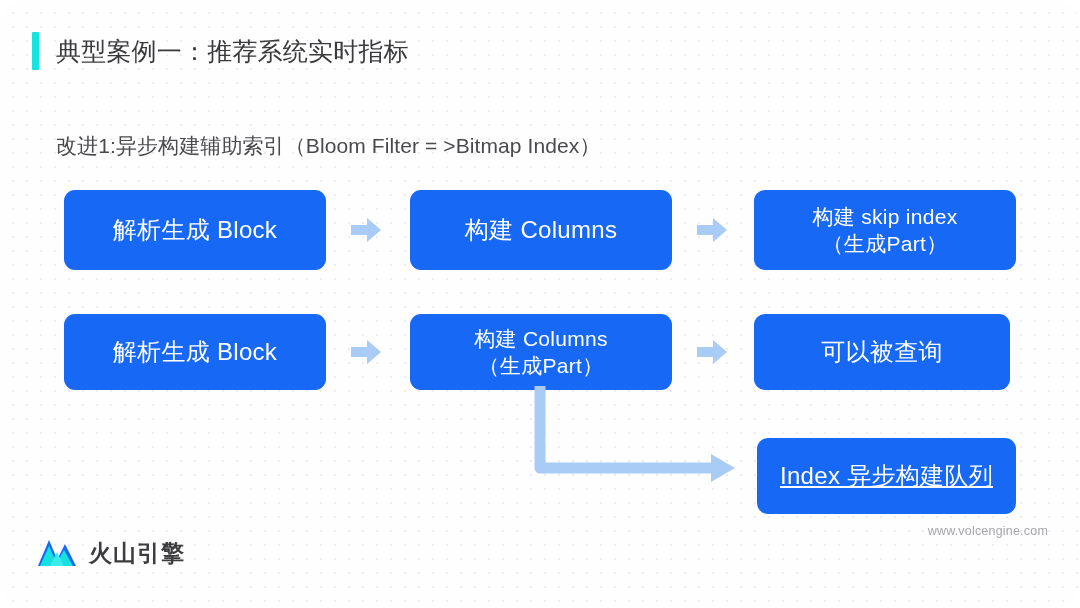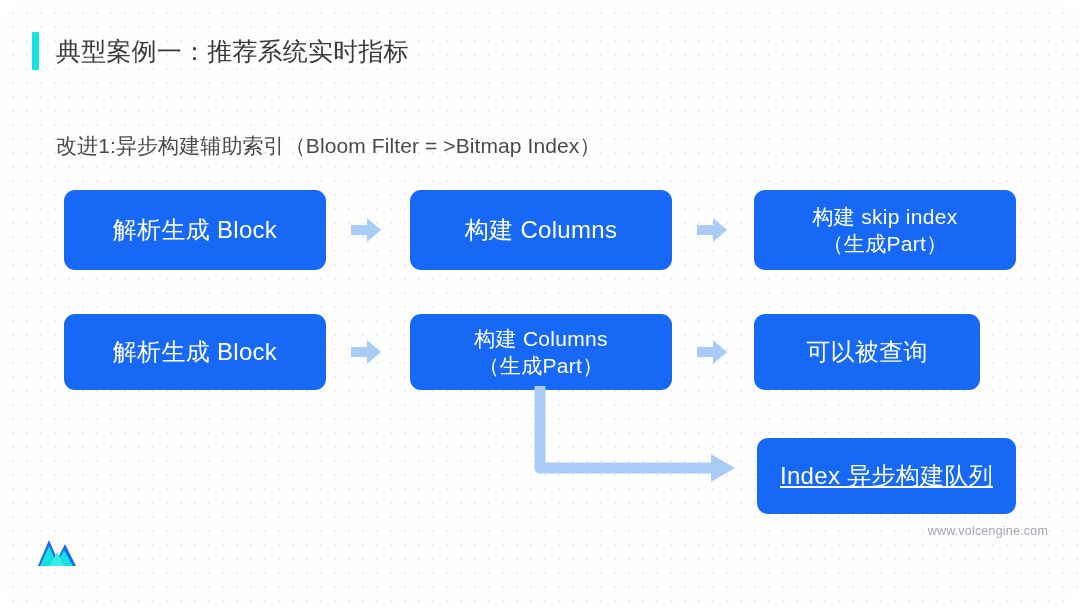--- a/index.html
+++ b/index.html
@@ -86,21 +86,21 @@
   }
 
   
   #box-parse-block-1 { left: 64px;  top: 190px; width: 262px; height: 80px; }
   #box-build-columns-1 { left: 410px; top: 190px; width: 262px; height: 80px; }
   #box-build-skip-index { left: 754px; top: 190px; width: 262px; height: 80px; }
 
   
   #box-parse-block-2 { left: 64px;  top: 314px; width: 262px; height: 76px; }
   #box-build-columns-2 { left: 410px; top: 314px; width: 262px; height: 76px; }
-  #box-queryable { left: 754px; top: 314px; width: 226px; height: 76px; }
+  #box-queryable { left: 754px; top: 314px; width: 256px; height: 76px; }
 
   
   #box-index-queue { left: 757px; top: 438px; width: 259px; height: 76px; text-decoration: underline; }
 
   
   .block-arrow {
     position: absolute;
     width: 30px;
     height: 26px;
   }
@@ -219,17 +219,18 @@
   <div id="footer-logo">
     <div id="footer-logo-mark">
       <svg viewBox="0 0 42 30" xmlns="http://www.w3.org/2000/svg">
         <path d="M13 2 L24 28 L2 28 Z" fill="#1668F5"></path>
         <path d="M29 6 L40 28 L18 28 Z" fill="#1668F5"></path>
         <path d="M13 8 L22 28 L4 28 Z" fill="#16E0E0"></path>
         <path d="M28 12 L37 28 L19 28 Z" fill="#16E0E0"></path>
         <path d="M21 14 L28 28 L14 28 Z" fill="#3AEDEA"></path>
       </svg>
     </div>
+    <div id="footer-logo-text">火山引擎</div>
   </div>
 
   <div id="footer-url">www.volcengine.com</div>
 
 </div>
 
 </body></html>

